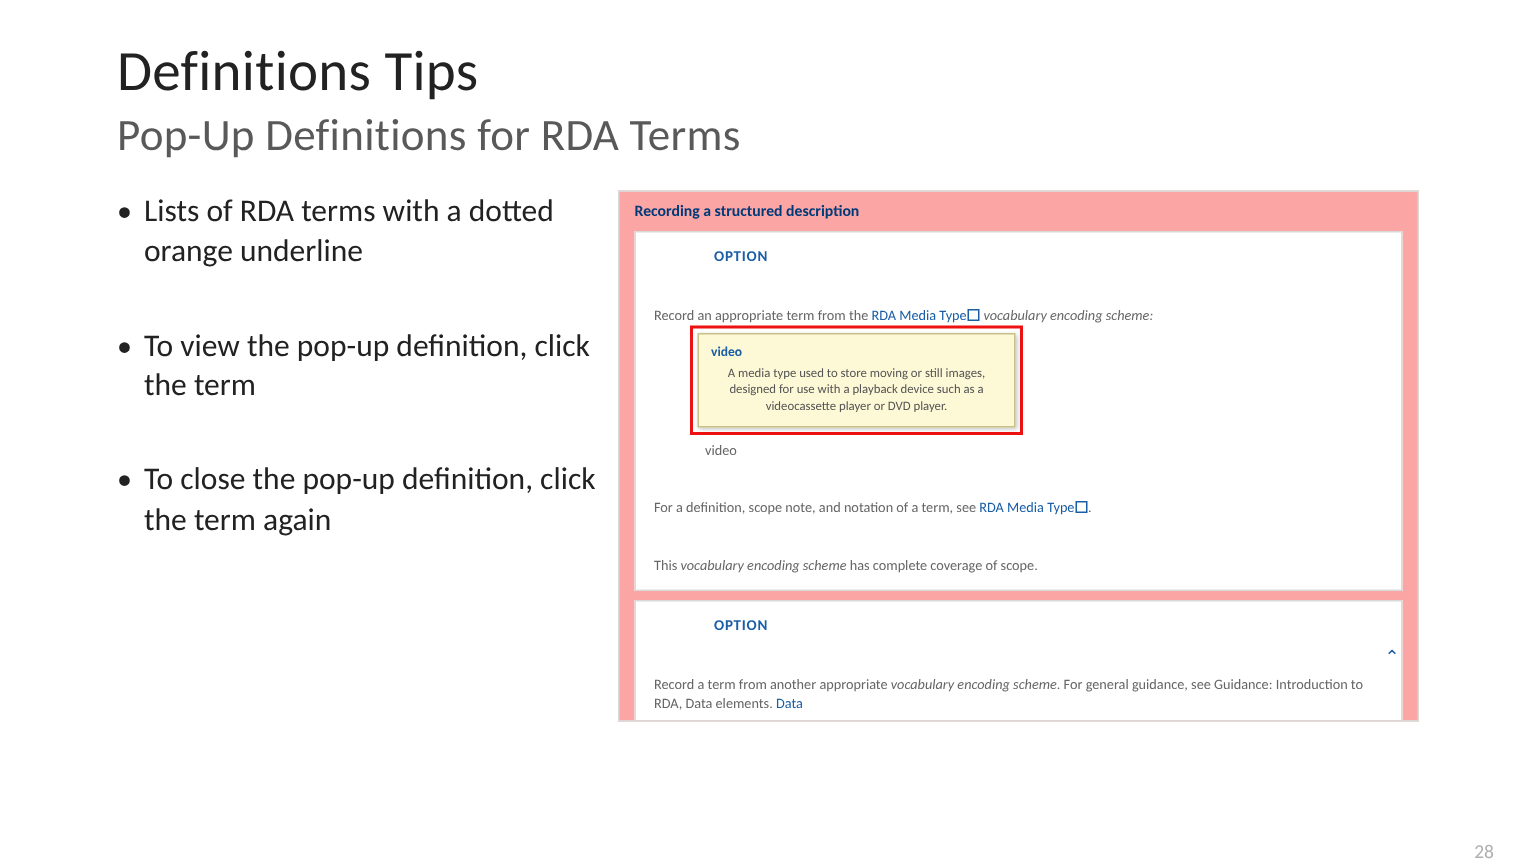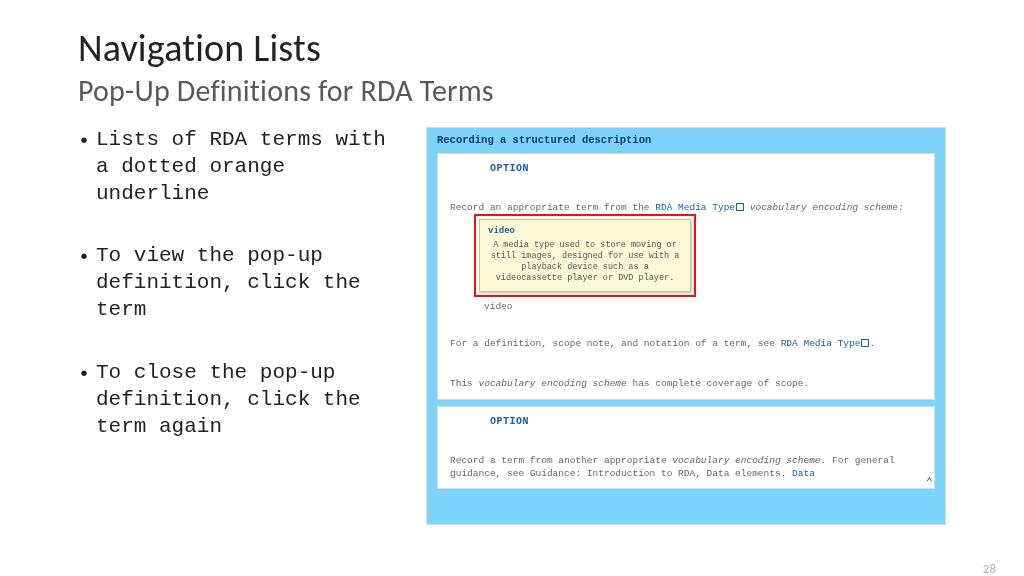--- a/index.html
+++ b/index.html
@@ -24,22 +24,21 @@
   .subtitle {
     font-size: 30px;
     font-weight: 400;
     color: #595959;
     margin-top: 2px;
     letter-spacing: 0.2px;
   }
   .content {
     display: flex;
     margin-top: 18px;
-    gap: 18px;
-    font-family: Liberation Mono, monospace;
+    gap: 4px;
   }
   .left {
     flex: 0 0 330px;
     font-size: 21px;
     color: #222;
     line-height: 1.28;
   }
   .left ul { list-style: none; }
   .left li {
     position: relative;
@@ -50,26 +49,26 @@
     content: "•";
     position: absolute;
     left: 0;
     color: #222;
     font-size: 20px;
     top: 2px;
   }
   .right {
     flex: 1;
     border: 1px solid #d8d8d8;
-    background: #7dd3fc;
+    background: #fca5a5;
     font-size: 10px;
     color: #555;
     padding: 6px 0 0 0;
     position: relative;
-    height: 398px;
+    height: 354px;
     overflow: hidden;
   }
   .sec-title {
     color: #003a78;
     font-weight: 700;
     font-size: 10.5px;
     padding: 0 10px 4px 10px;
   }
   .option-box {
     border: 1px solid #d9d9d9;
@@ -158,21 +157,21 @@
     right: 28px;
     bottom: 0;
     color: #b0b0b0;
     font-size: 13px;
   }
 </style>
 </head>
 <body>
 
 <div class="slide">
-  <div class="title">Navigation Lists</div>
+  <div class="title">Definitions Tips</div>
   <div class="subtitle">Pop-Up Definitions for RDA Terms</div>
 
   <div class="content">
     <div class="left">
       <ul>
         <li>Lists of RDA terms with a dotted orange underline</li>
         <li>To view the pop-up definition, click the term</li>
         <li>To close the pop-up definition, click the term again</li>
       </ul>
     </div>

